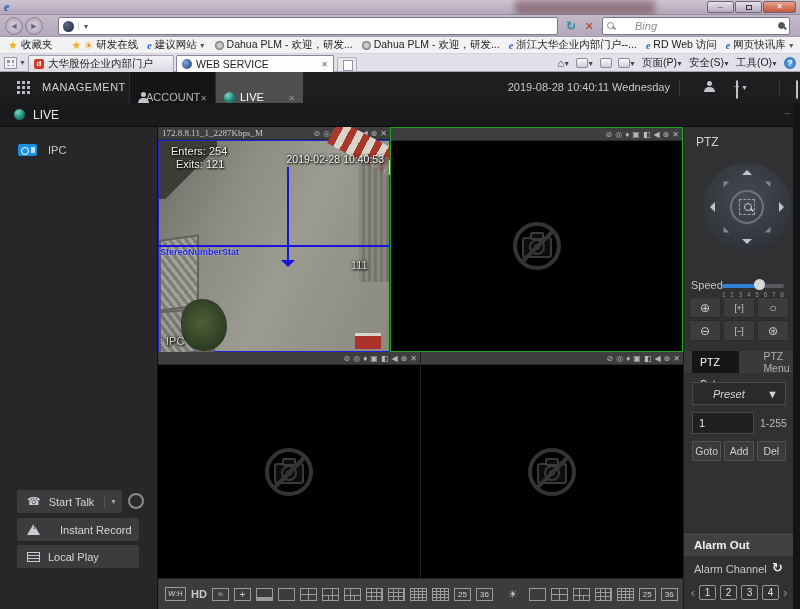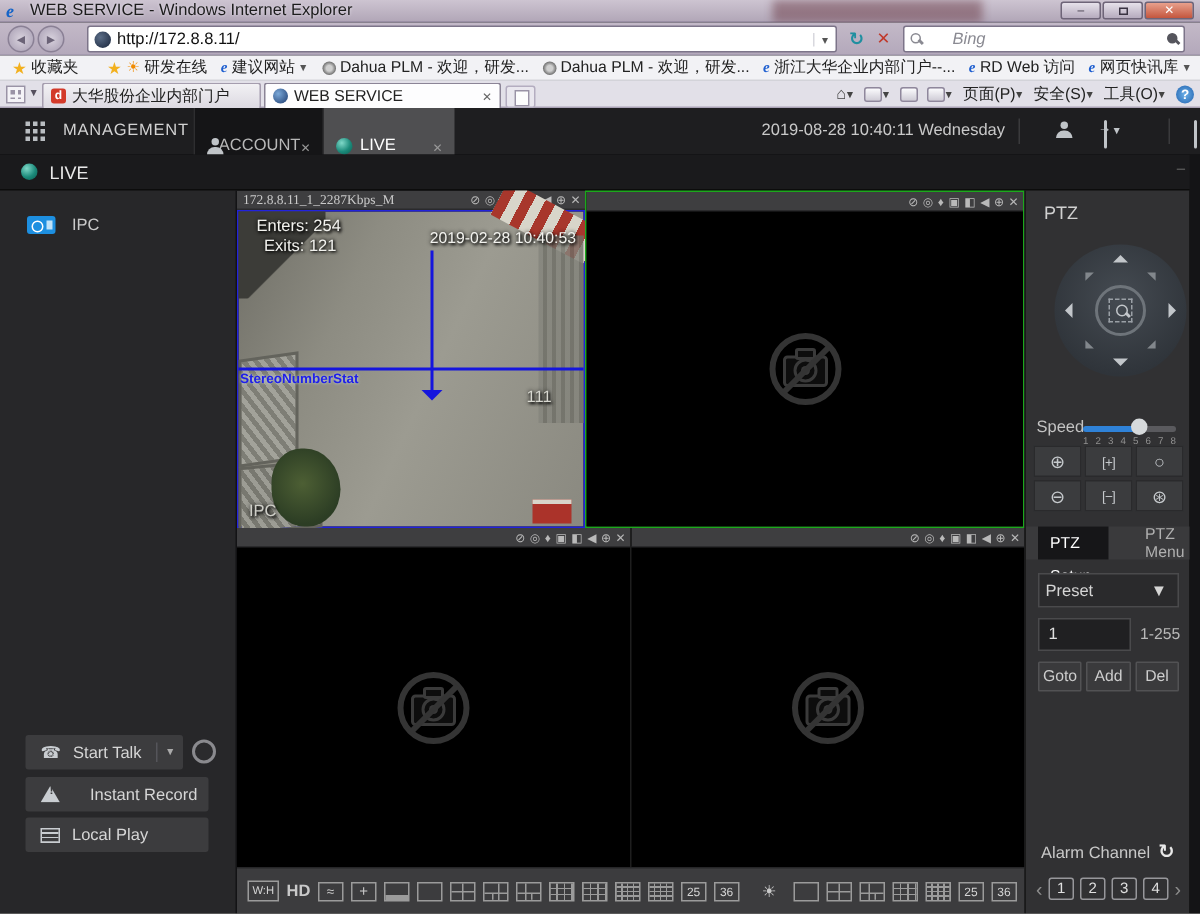--- a/index.html
+++ b/index.html
@@ -220,21 +220,21 @@
 .sticks span { font-size:6.5px; color:#909090; }
 .pgrid { position:absolute; left:5px; top:170px; width:100px; display:grid; grid-template-columns:repeat(3,1fr); gap:2px; }
 .pbtn { height:21px; background:#3b3c3e; border:1px solid #2a2a2c; color:#c6cacd; font-size:12px;
   display:flex; align-items:center; justify-content:center; }
 .pbtn.small { font-size:9px; letter-spacing:-.5px; }
 .ptabs { position:absolute; left:0; top:224px; width:110px; height:22px; background:#3a3a3c; display:flex; align-items:center; }
 .ptab1 { margin-left:8px; padding:0 8px; height:22px; line-height:22px; background:#161618; color:#fff; font-size:10.5px; }
 .ptab2 { margin-left:24px; color:#b0b0b0; font-size:10.5px; }
 .pselect { position:absolute; left:8px; top:255px; width:94px; height:23px; background:#2a2a2c;
   border:1px solid #4a4a4c; display:flex; align-items:center; }
-.pselect span { margin-left:4px; font-size:11px; color:#d5d5d5; }
+.pselect span { margin-left:20px; font-size:11px; color:#d5d5d5;font-style:italic; }
 .pselcaret { margin-left:auto !important; margin-right:7px; font-size:8px; color:#8a8a8a; }
 .pinput { position:absolute; left:8px; top:285px; width:62px; height:22px; background:#202022;
   border:1px solid #4a4a4c; color:#e0e0e0; font-size:11px; padding-left:6px; font-family:inherit; }
 .prange { position:absolute; left:76px; top:290px; font-size:10.5px; color:#b8b8b8; }
 .prow { position:absolute; left:8px; top:314px; width:94px; display:flex; gap:3px; }
 .prow .pb { flex:1; height:20px; background:#3a3a3c; border:1px solid #525254; color:#cdcdcd;
   font-size:10.5px; display:flex; align-items:center; justify-content:center; border-radius:1px; }
 .alarmout { position:absolute; left:0; top:405px; width:110px; height:24px; background:#414143;
   border-top:1px solid #262628; color:#f0f0f0; font-size:11.5px; font-weight:bold; line-height:24px; padding-left:10px; }
 .alarmch { position:absolute; left:10px; top:436px; font-size:11px; color:#c8c8c8; }
@@ -246,34 +246,32 @@
 .scrollstrip { position:absolute; left:793px; top:103px; width:7px; height:506px; background:#141416; }
 </style>
 </head>
 <body>
 
 <div id="screen">
 
   <div class="titlebar">
     <span class="ie-icon"></span>
     <span class="blob b1"></span>
-    <span class="wtitle">WEB SERVICE - Windows Internet Explorer</span>
     <div class="winbtns">
       <span class="wb">–</span>
       <span class="wb"><i class="maxsq"></i></span>
       <span class="wb close">✕</span>
     </div>
   </div>
 
   <div class="addrrow">
     <span class="navbtn back">◄</span>
     <span class="navbtn fwd">►</span>
     <div class="addrfield">
       <span class="globe"></span>
-      <input class="urlinput" readonly="" value="http://172.8.8.11/" style="">
       <span class="addrcaret">▾</span>
     </div>
     <span class="refresh">↻</span>
     <span class="stop">✕</span>
     <div class="searchbox">
       <span class="mag"></span>
       <input class="searchinput" placeholder="Bing" style="">
       <span class="mag right"></span>
     </div>
   </div>
@@ -597,20 +595,21 @@
       <span>Preset</span>
       <span class="pselcaret">▼</span>
     </div>
     <input class="pinput" value="1" style="">
     <span class="prange">1-255</span>
     <div class="prow">
       <span class="pb">Goto</span>
       <span class="pb">Add</span>
       <span class="pb">Del</span>
     </div>
+    <div class="alarmout">Alarm Out</div>
     <span class="alarmch">Alarm Channel</span>
     <span class="refreshic">↻</span>
     <div class="chrow">
       <span class="chev">‹</span>
       <span class="chbox">1</span>
       <span class="chbox">2</span>
       <span class="chbox">3</span>
       <span class="chbox">4</span>
       <span class="chev">›</span>
     </div>

